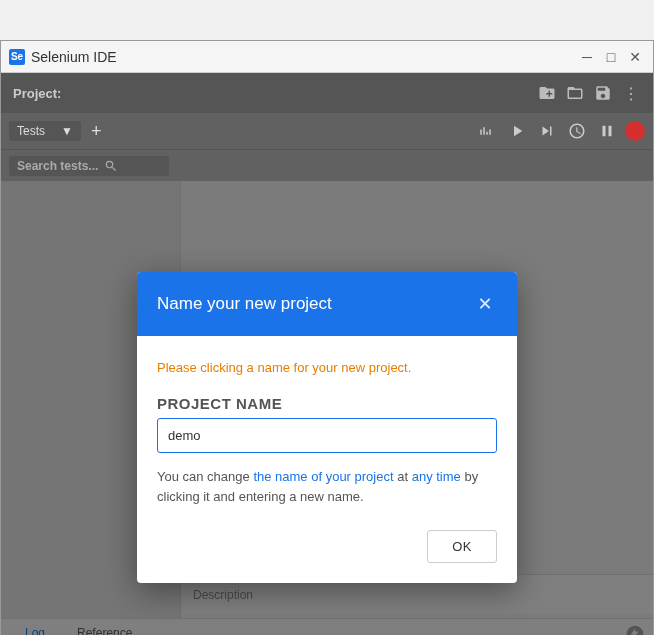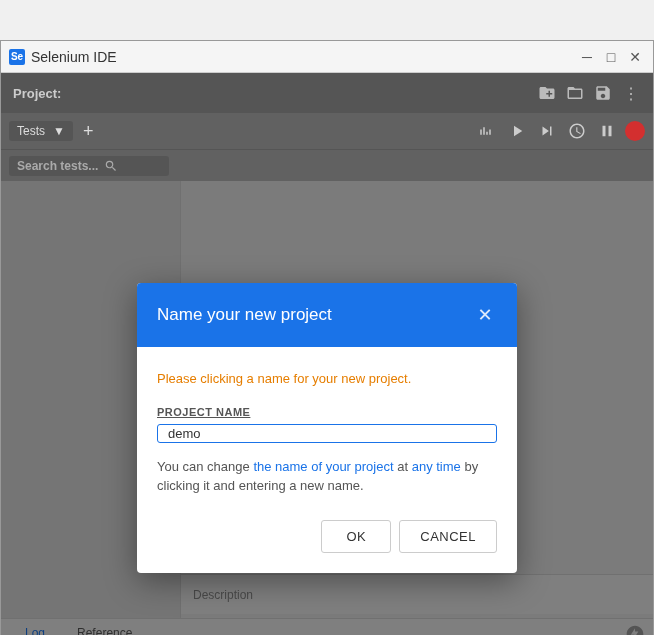--- a/index.html
+++ b/index.html
@@ -119,21 +119,21 @@
 
     .tests-dropdown {
       display: flex;
       align-items: center;
       background: #555;
       color: #ddd;
       padding: 3px 8px;
       border-radius: 3px;
       font-size: 12px;
       cursor: pointer;
-      gap: 8px;
+      gap: 16px;
     }
 
     .toolbar-add {
       color: #ddd;
       font-size: 18px;
       cursor: pointer;
       padding: 0 4px;
     }
 
     .toolbar-spacer { flex: 1; }
@@ -316,34 +316,33 @@
       padding: 24px 20px 20px;
     }
 
     .dialog-description {
       color: #e67e00;
       font-size: 13px;
       margin-bottom: 20px;
     }
 
     .field-label {
-      font-size: 11px;
+      font-size: 15px;
       font-weight: 600;
       color: #555;
       letter-spacing: 0.5px;
       margin-bottom: 6px;
       text-transform: uppercase;
-      text-decoration: underline;
     }
 
     .field-input {
       width: 100%;
       border: 1px solid #1a73e8;
       border-radius: 3px;
-      padding: 1px 10px;
+      padding: 9px 10px;
       font-size: 13px;
       color: #333;
       outline: none;
       margin-bottom: 14px;
     }
 
     .dialog-hint {
       font-size: 13px;
       color: #555;
       line-height: 1.5;
@@ -500,19 +499,18 @@
 
           <div class="field-label">PROJECT NAME</div>
           <input class="field-input" type="text" value="demo" style="">
 
           <div class="dialog-hint">
             You can change <span class="highlight">the name of your project</span> at <span class="highlight">any time</span> by clicking it and entering a new name.
           </div>
 
           <div class="dialog-actions">
             <button class="btn-ok">OK</button>
-            <button class="btn-cancel">CANCEL</button>
           </div>
         </div>
       </div>
     </div>
   </div>
 </div>
 
 </body></html>

